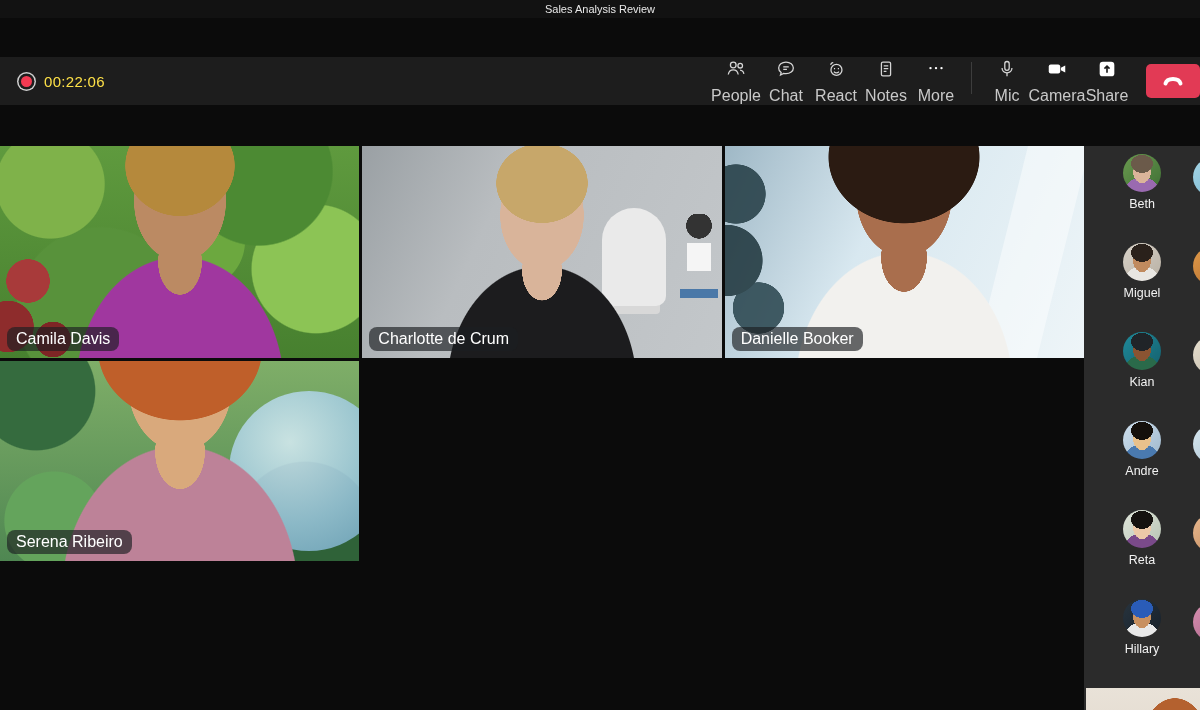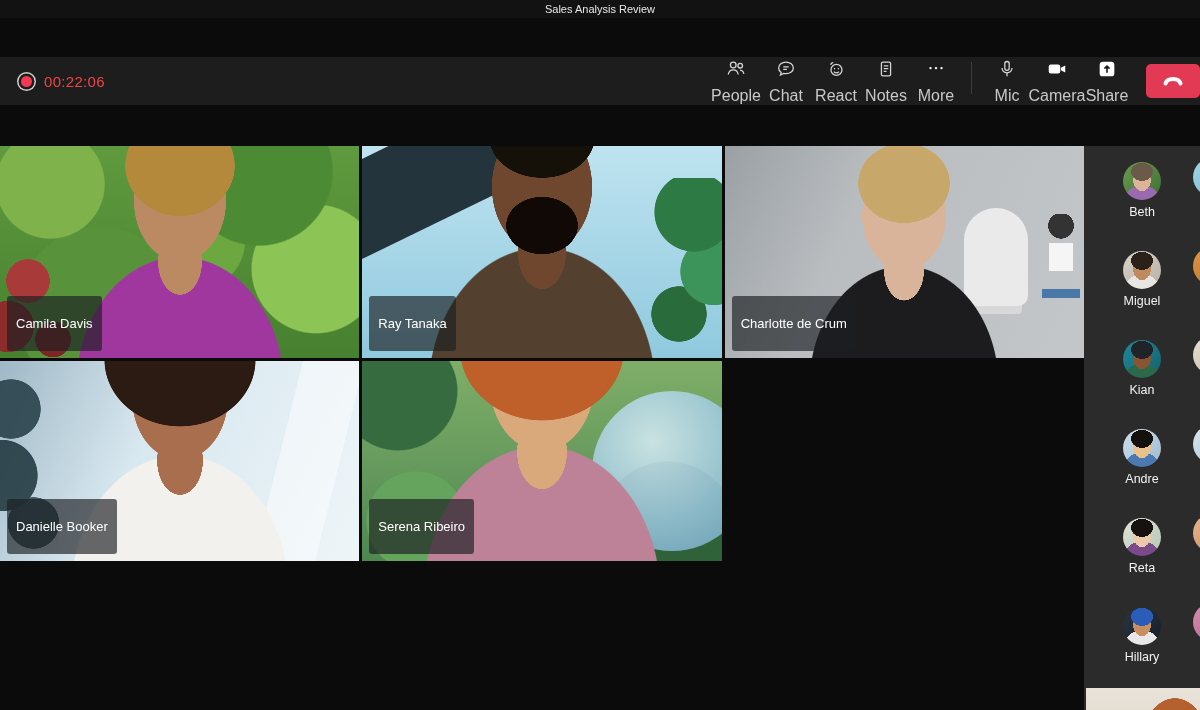--- a/index.html
+++ b/index.html
@@ -9,40 +9,40 @@
 
   
   .titlebar { height:18px; background:#121212; display:flex; align-items:center; justify-content:center; }
   .titlebar span { color:#e8e8e8; font-size:11px; }
 
   
   .toolbar { height:50px; background:#1d1d1d; display:flex; align-items:center; border-bottom:2px solid #0b0b0b; }
   .rec { display:flex; align-items:center; gap:12px; margin-left:16px; }
   .rec-dot { width:11px; height:11px; border-radius:50%; background:#f33a52;
              box-shadow:0 0 0 2.5px #1d1d1d, 0 0 0 4px #cfcfcf; margin-left:5px; }
-  .rec-time { color:#ef4444; font-size:15px; letter-spacing:.3px; }
+  .rec-time { color:#fde047; font-size:15px; letter-spacing:.3px; }
   .tb-group { margin-left:auto; display:flex; align-items:center; }
   button.tb { width:50px; background:none; border:none; display:flex; flex-direction:column;
               align-items:center; gap:3px; color:#c9c9c9; font-size:16px; cursor:pointer;
               font-family:"Liberation Sans", sans-serif; padding:0; }
   .tb svg { width:22px; height:22px; stroke:#d6d6d6; fill:none; stroke-width:1.4; }
   .tb .filled { fill:#ffffff; stroke:none; }
   .sep { width:1px; height:32px; background:#3d3d3d; margin:0 10px 6px 10px; }
   .leave-btn { width:54px; height:34px; background:#e23a55; border:none; border-radius:5px;
                margin-left:14px; display:flex; align-items:center; justify-content:center; cursor:pointer; }
   .leave-btn svg { width:26px; height:20px; }
 
   
   .content { flex:1; display:flex; }
   .grid { width:1084px; display:grid; grid-template-columns:repeat(3,1fr);
           grid-template-rows:212px 200px auto; gap:3px; background:#0b0b0b; }
   .tile { position:relative; overflow:hidden; }
   .scene { position:absolute; inset:0; }
-  .name-label { position:absolute; left:7px; bottom:7px; z-index:6; color:#ffffff; font-size:13px;
-                background:rgba(28,30,34,.66); padding:20px 9px; border-radius:3px; white-space:nowrap; }
+  .name-label { position:absolute; left:7px; bottom:7px; z-index:6; color:#ffffff; font-size:16px;
+                background:rgba(28,30,34,.66); padding:3px 9px; border-radius:8px; white-space:nowrap; }
 
   
   .person { position:absolute; left:50%; bottom:0; width:260px; height:230px; z-index:2;
     transform:translateX(-50%) scale(var(--ps,1)); transform-origin:50% 100%;
     background-image:
       radial-gradient(ellipse var(--hw,50px) var(--hh,46px) at 50% var(--hy,24%), var(--hair) 99%, transparent 100%),
       linear-gradient(var(--specs,transparent), var(--specs,transparent)),
       radial-gradient(ellipse 30px 24px at 50% 52%, var(--beard,transparent) 99%, transparent 100%),
       radial-gradient(ellipse 42px 55px at 50% 38%, var(--skin) 99%, transparent 100%),
       radial-gradient(ellipse 20px 30px at 50% 62%, var(--skin) 99%, transparent 100%),
@@ -132,21 +132,21 @@
   .s9::before { content:""; position:absolute; left:26px; top:36px; width:52px; height:52px; z-index:1;
       border:3px solid rgba(230,240,230,.14); transform:rotate(30deg); border-radius:6px; }
   .s9 .person { --skin:#8a5a36; --hair:#1c120c; --hw:42px; --hh:42px; --hy:20%; --shirt:#e6b23f; --ps:1.2; }
   .whiteboard { position:absolute; right:-8px; top:16px; width:88px; height:200px; z-index:4;
       background:repeating-linear-gradient(180deg, #f6f5f2 0 24px, #dcdcd6 24px 25px); border-radius:4px;
       transform:rotate(3deg); box-shadow:0 2px 6px rgba(0,0,0,.35); padding:6px 5px; }
   .whiteboard span { font-size:7px; color:#4a4a6a; display:block; transform:rotate(-2deg); }
 
   
   .roster { width:116px; background:#2b2b2b; position:relative; overflow:hidden;
-            padding-top:16px; display:flex; flex-direction:column; align-items:center; }
+            padding-top:8px; display:flex; flex-direction:column; align-items:center; }
   .roster-item { display:flex; flex-direction:column; align-items:center; margin-bottom:30px; cursor:pointer; }
   .avatar { width:38px; height:38px; border-radius:50%; overflow:hidden;
       background-image:
         radial-gradient(ellipse 11px 9px at 50% 26%, var(--hair) 99%, transparent),
         radial-gradient(ellipse 9px 12px at 50% 45%, var(--skin) 99%, transparent),
         radial-gradient(ellipse 17px 13px at 50% 96%, var(--shirt) 99%, transparent),
         linear-gradient(135deg, var(--bg1), var(--bg2)); }
   .roster-item .rname { margin-top:4px; color:#f2f2f2; font-size:12.5px; line-height:17px; }
   .r1 { --bg1:#6a9a4f; --bg2:#3f6f35; --hair:#6b5a4a; --skin:#dbb49a; --shirt:#9a6ab0; }
   .r2 { --bg1:#d8d2c8; --bg2:#b8b0a4; --hair:#2a211b; --skin:#c08a5e; --shirt:#e8e6e2; }
@@ -287,26 +287,20 @@
     <div class="grid">
 
       <div class="tile">
         <div class="scene s1">
           <div class="person"></div>
         </div>
         <div class="name-label">Camila Davis</div>
       </div>
 
 
-      <div class="tile">
-        <div class="scene s3">
-          <div class="person"></div>
-        </div>
-        <div class="name-label">Ray Tanaka</div>
-      </div>
 
 
       <div class="tile">
         <div class="scene s5">
           <div class="person"></div>
         </div>
         <div class="name-label">Charlotte de Crum</div>
       </div>
 
       <div class="tile">

